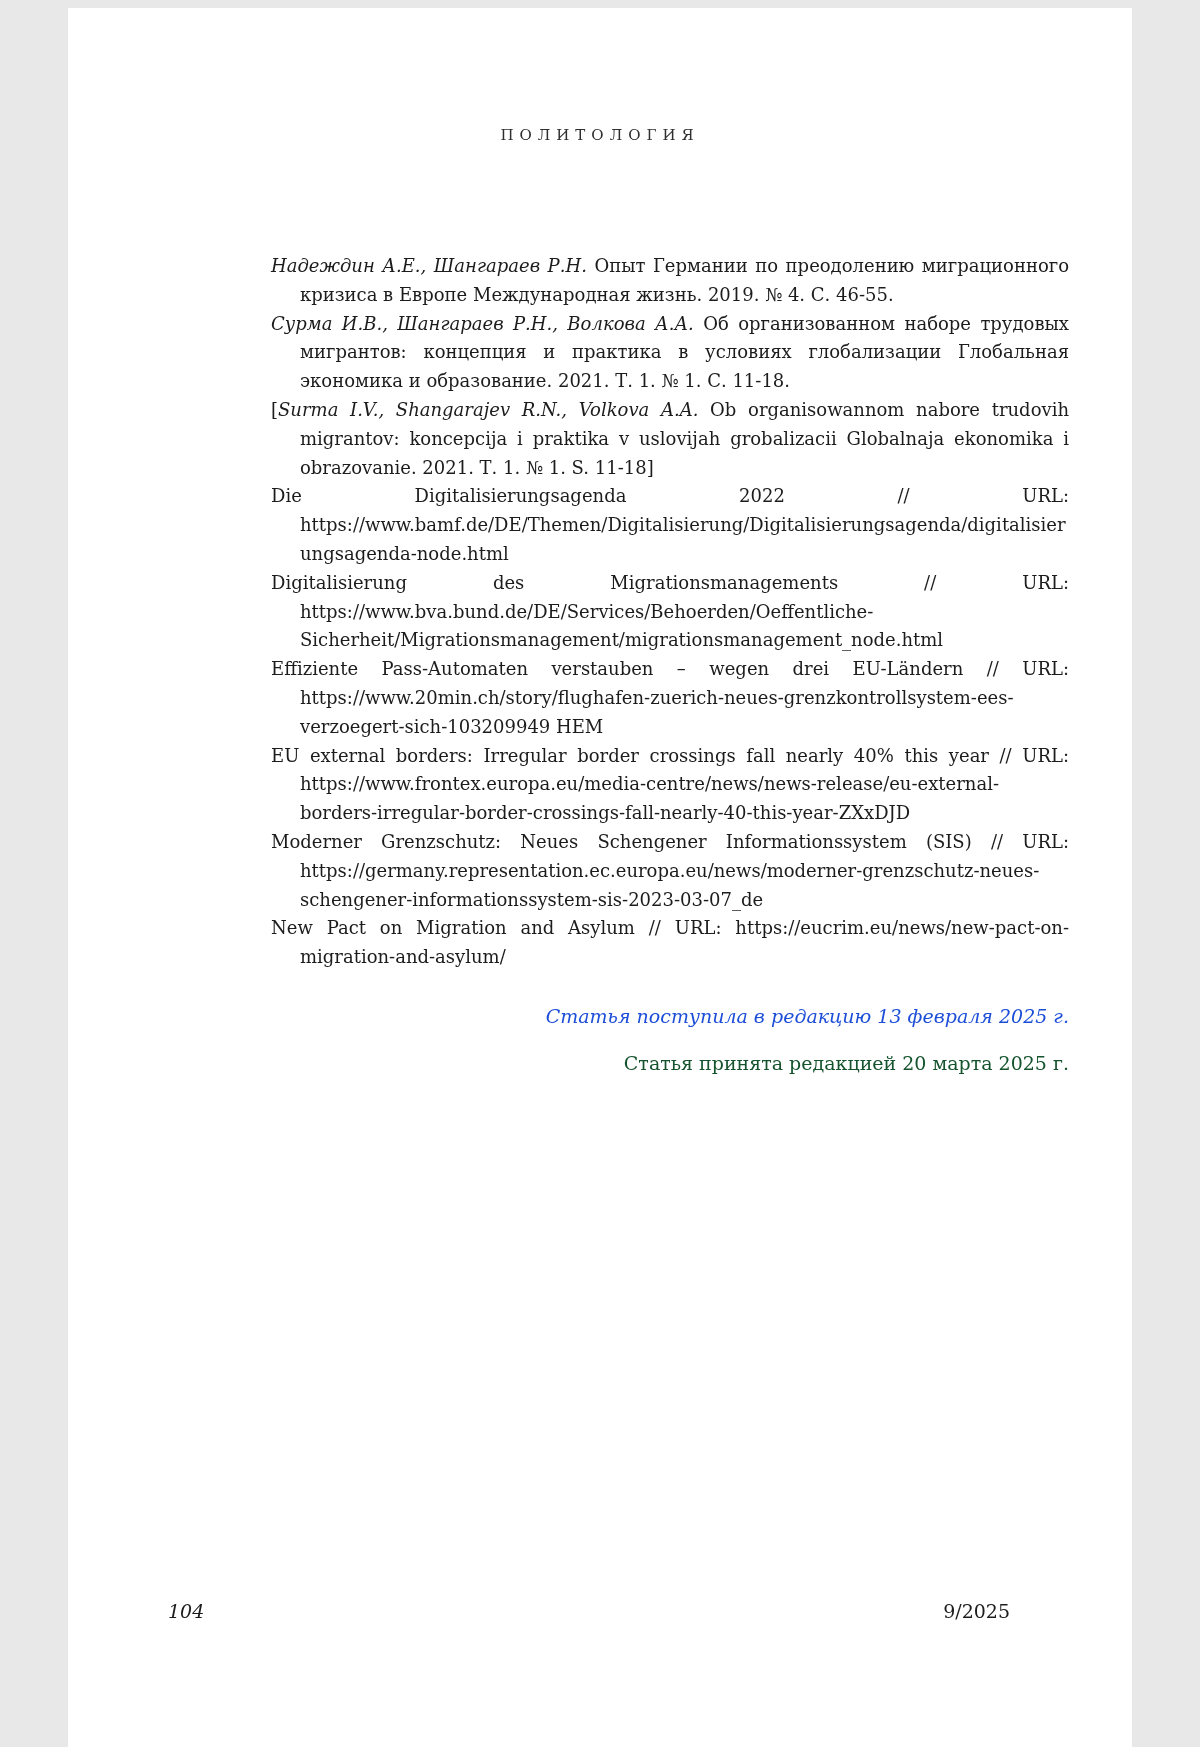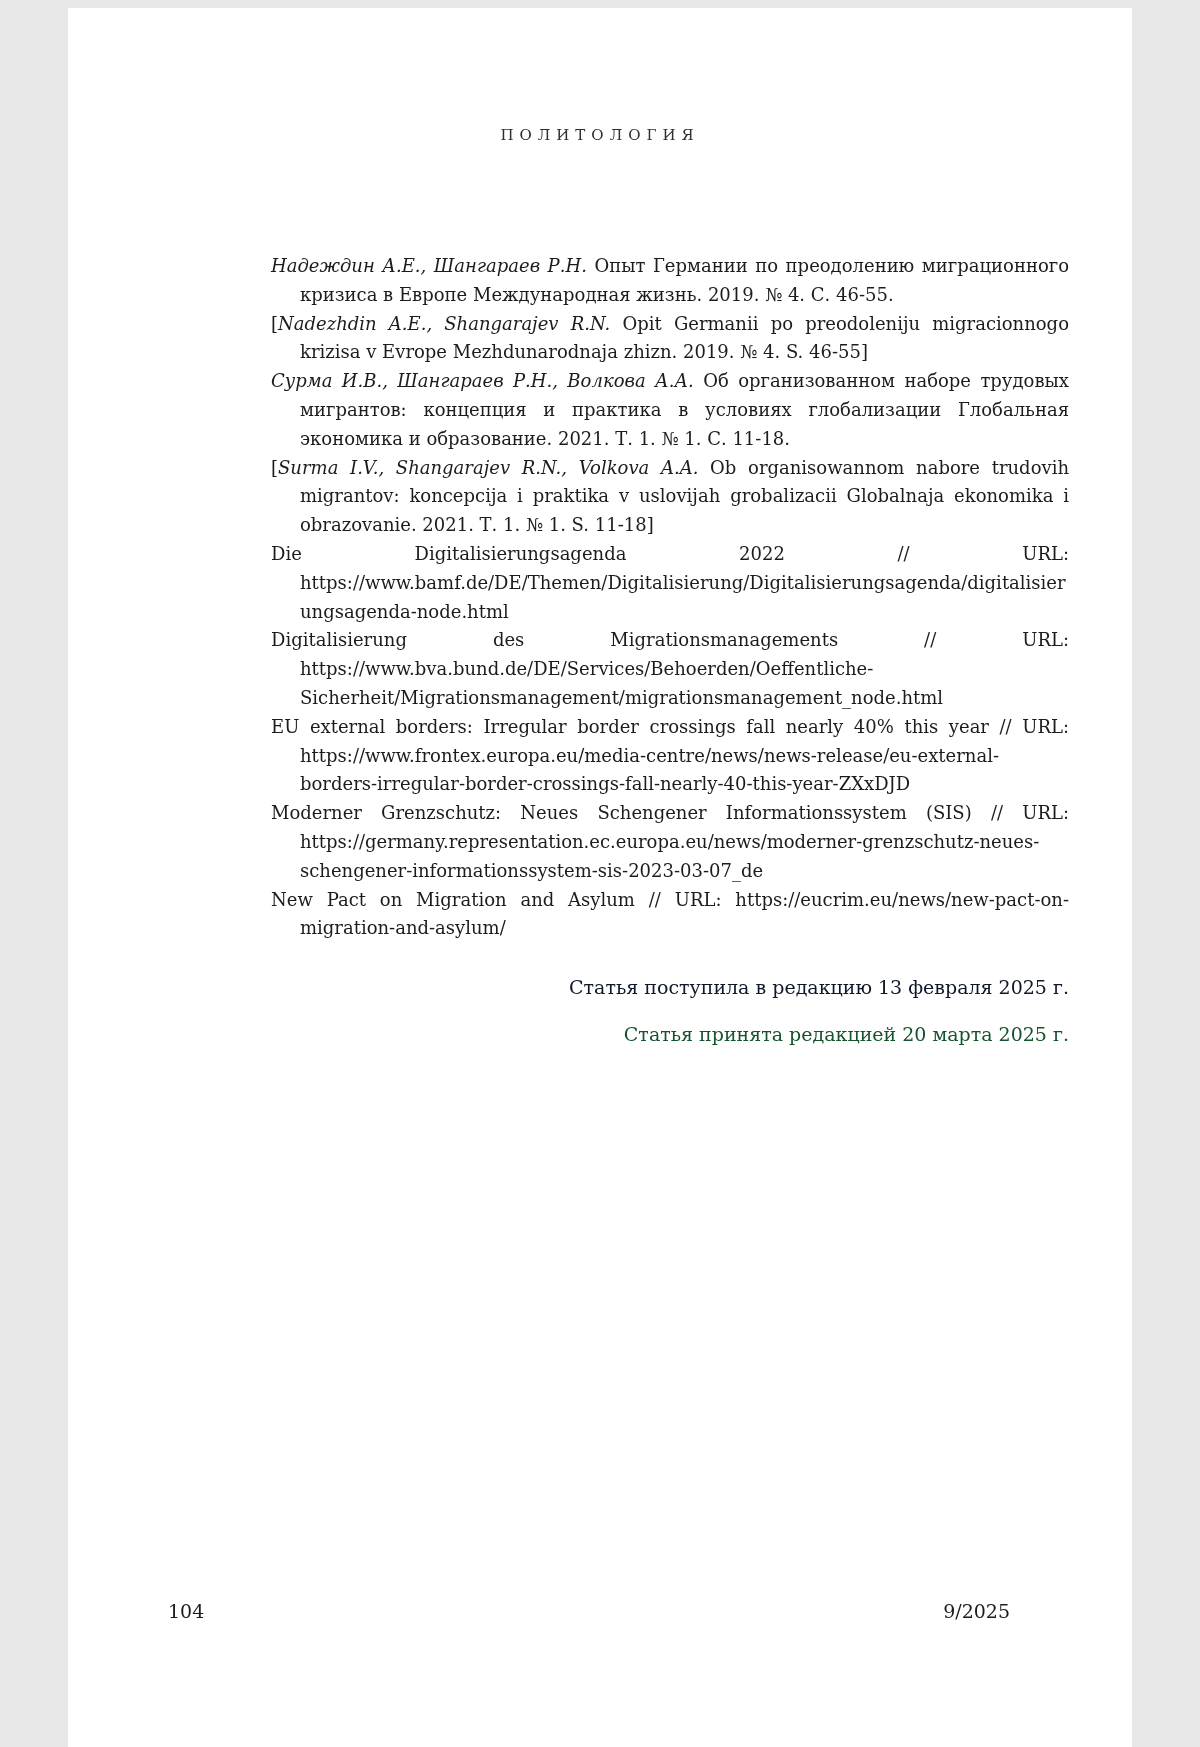--- a/index.html
+++ b/index.html
@@ -62,20 +62,21 @@
     font-size: 19px;
     line-height: 28px;
   }
   .dates p { margin: 0 0 19px 0; }
   .footer-pagenum {
     position: absolute;
     top: 1592px;
     left: 100px;
     font-size: 19px;
     color: #1c1c1c;
+    font-style: italic;
   }
   .footer-journal {
     position: absolute;
     top: 1597px;
     left: 0;
     width: 100%;
     text-align: center;
     font-size: 13px;
     letter-spacing: 1.5px;
     color: #2a2a2a;
@@ -92,30 +93,30 @@
 <body>
 
 <div class="page">
 
   <div class="section-header">ПОЛИТОЛОГИЯ</div>
 
 
   <div class="refs">
 
     <p class="ref"><i>Надеждин А.Е., Шангараев Р.Н.</i><span> Опыт Германии по преодолению миграционного кризиса в Европе Международная жизнь. 2019. № 4. С. 46-55.</span></p>
-      <p class="ref"><span>[</span><i>Nadezhdin A.E., Shangarajev R.N.</i><span> Opit Germanii po preodoleniju migracionnogo krizisa v Evrope Mezhdunarodnaja zhizn. 2019. № 4. S. 46-55]</span></p>
       <p class="ref"><i>Сурма И.В., Шангараев Р.Н., Волкова А.А.</i><span> Об организованном наборе трудовых мигрантов: концепция и практика в условиях глобализации Глобальная экономика и образование. 2021. Т. 1. № 1. С. 11-18.</span></p>
       <p class="ref"><span>[</span><i>Surma I.V., Shangarajev R.N., Volkova A.A.</i><span> Ob organisowannom nabore trudovih migrantov: koncepcija i praktika v uslovijah grobalizacii Globalnaja ekonomika i obrazovanie. 2021. Т. 1. № 1. S. 11-18]</span></p>
       <p class="ref"><span>Die Digitalisierungsagenda 2022 // URL: https://www.bamf.de/DE/Themen/Digitalisierung/Digitalisierungsagenda/digitalisierungsagenda-node.html</span></p>
       <p class="ref"><span>Digitalisierung des Migrationsmanagements // URL: https://www.bva.bund.de/DE/Services/Behoerden/Oeffentliche-Sicherheit/Migrationsmanagement/migrationsmanagement_node.html</span></p>
+      <p class="ref"><span>Effiziente Pass-Automaten verstauben – wegen drei EU-Ländern // URL: https://www.20min.ch/story/flughafen-zuerich-neues-grenzkontrollsystem-ees-verzoegert-sich-103209949  HEM</span></p>
       <p class="ref"><span>EU external borders: Irregular border crossings fall nearly 40% this year // URL: https://www.frontex.europa.eu/media-centre/news/news-release/eu-external-borders-irregular-border-crossings-fall-nearly-40-this-year-ZXxDJD</span></p>
       <p class="ref"><span>Moderner Grenzschutz: Neues Schengener Informationssystem (SIS) // URL: https://germany.representation.ec.europa.eu/news/moderner-grenzschutz-neues-schengener-informationssystem-sis-2023-03-07_de</span></p>
       <p class="ref"><span>New Pact on Migration and Asylum // URL: https://eucrim.eu/news/new-pact-on-migration-and-asylum/</span></p>
       <div class="dates">
-      <p style="color: #0f172a;">Статья поступила в редакцию 13 февраля 2025 г.</p>
+      <p style="color: #1d4ed8; font-style: italic;">Статья поступила в редакцию 13 февраля 2025 г.</p>
       <p style="color: #14532d;">Статья принята редакцией 20 марта 2025 г.</p>
     </div>
   </div>
 
   <div class="footer-pagenum">104</div>
 
 
   <div class="footer-issue">9/2025</div>
 
 </div>

